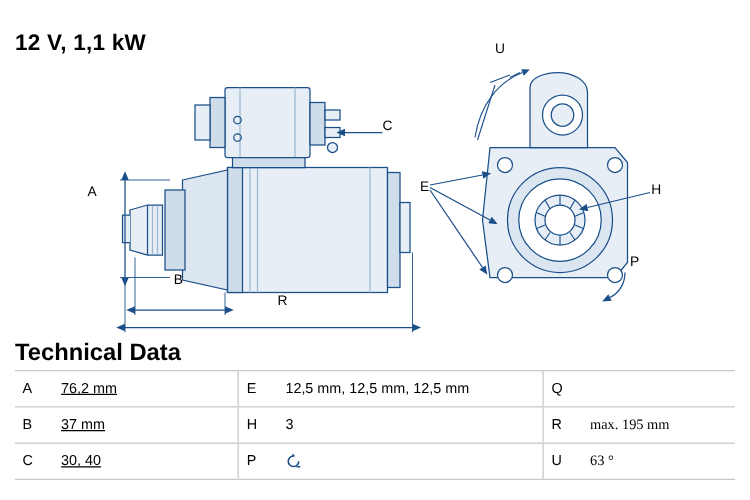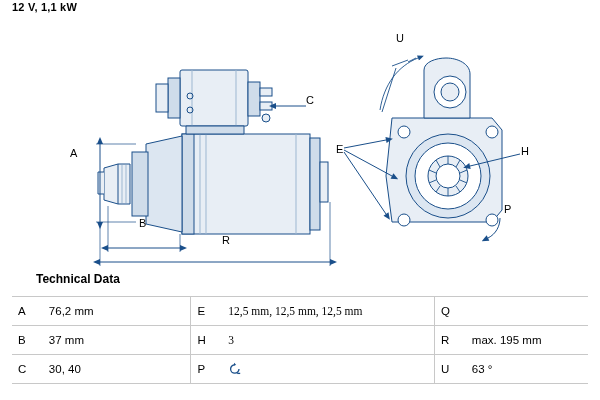--- a/index.html
+++ b/index.html
@@ -16,39 +16,38 @@
     overflow: hidden;
   }
   .page {
     position: relative;
     width: 600px;
     height: 400px;
   }
   .title {
     position: absolute;
     left: 12px;
-    top: 1px;
-    font-size: 11px;
+    top: 24px;
+    font-size: 18px;
     font-weight: bold;
     letter-spacing: 0.2px;
   }
   .drawing {
     position: absolute;
     left: 0;
     top: 26px;
     width: 600px;
     height: 240px;
   }
   .tech-title {
     position: absolute;
     left: 12px;
     top: 272px;
-    font-size: 12px;
+    font-size: 19px;
     font-weight: bold;
-    margin-left: 24px;
   }
   .tech-table {
     position: absolute;
     left: 12px;
     top: 296px;
     width: 576px;
     border-collapse: collapse;
     font-size: 11.5px;
   }
   .tech-table td {
@@ -58,25 +57,25 @@
     height: 16px;
     vertical-align: middle;
   }
   .tech-table tr:last-child td {
     border-bottom: 1px solid #c8c8c8;
   }
   .key {
     width: 22px;
     color: #000;
   }
-  .val-a { width: 148px; }
+  .val-a { width: 148px; text-decoration: underline; }
   .key-e { width: 22px; border-left: 1px solid #c8c8c8; }
-  .val-e { width: 218px; font-family: Liberation Serif, serif; }
+  .val-e { width: 218px; }
   .key-q { width: 22px; border-left: 1px solid #c8c8c8; }
-  .val-q { width: 120px; }
+  .val-q { width: 120px; font-family: Liberation Serif, serif; }
   .rot-icon {
     display: inline-block;
     width: 14px;
     height: 14px;
     vertical-align: -2px;
   }
 </style>
 </head>
 <body>
 

